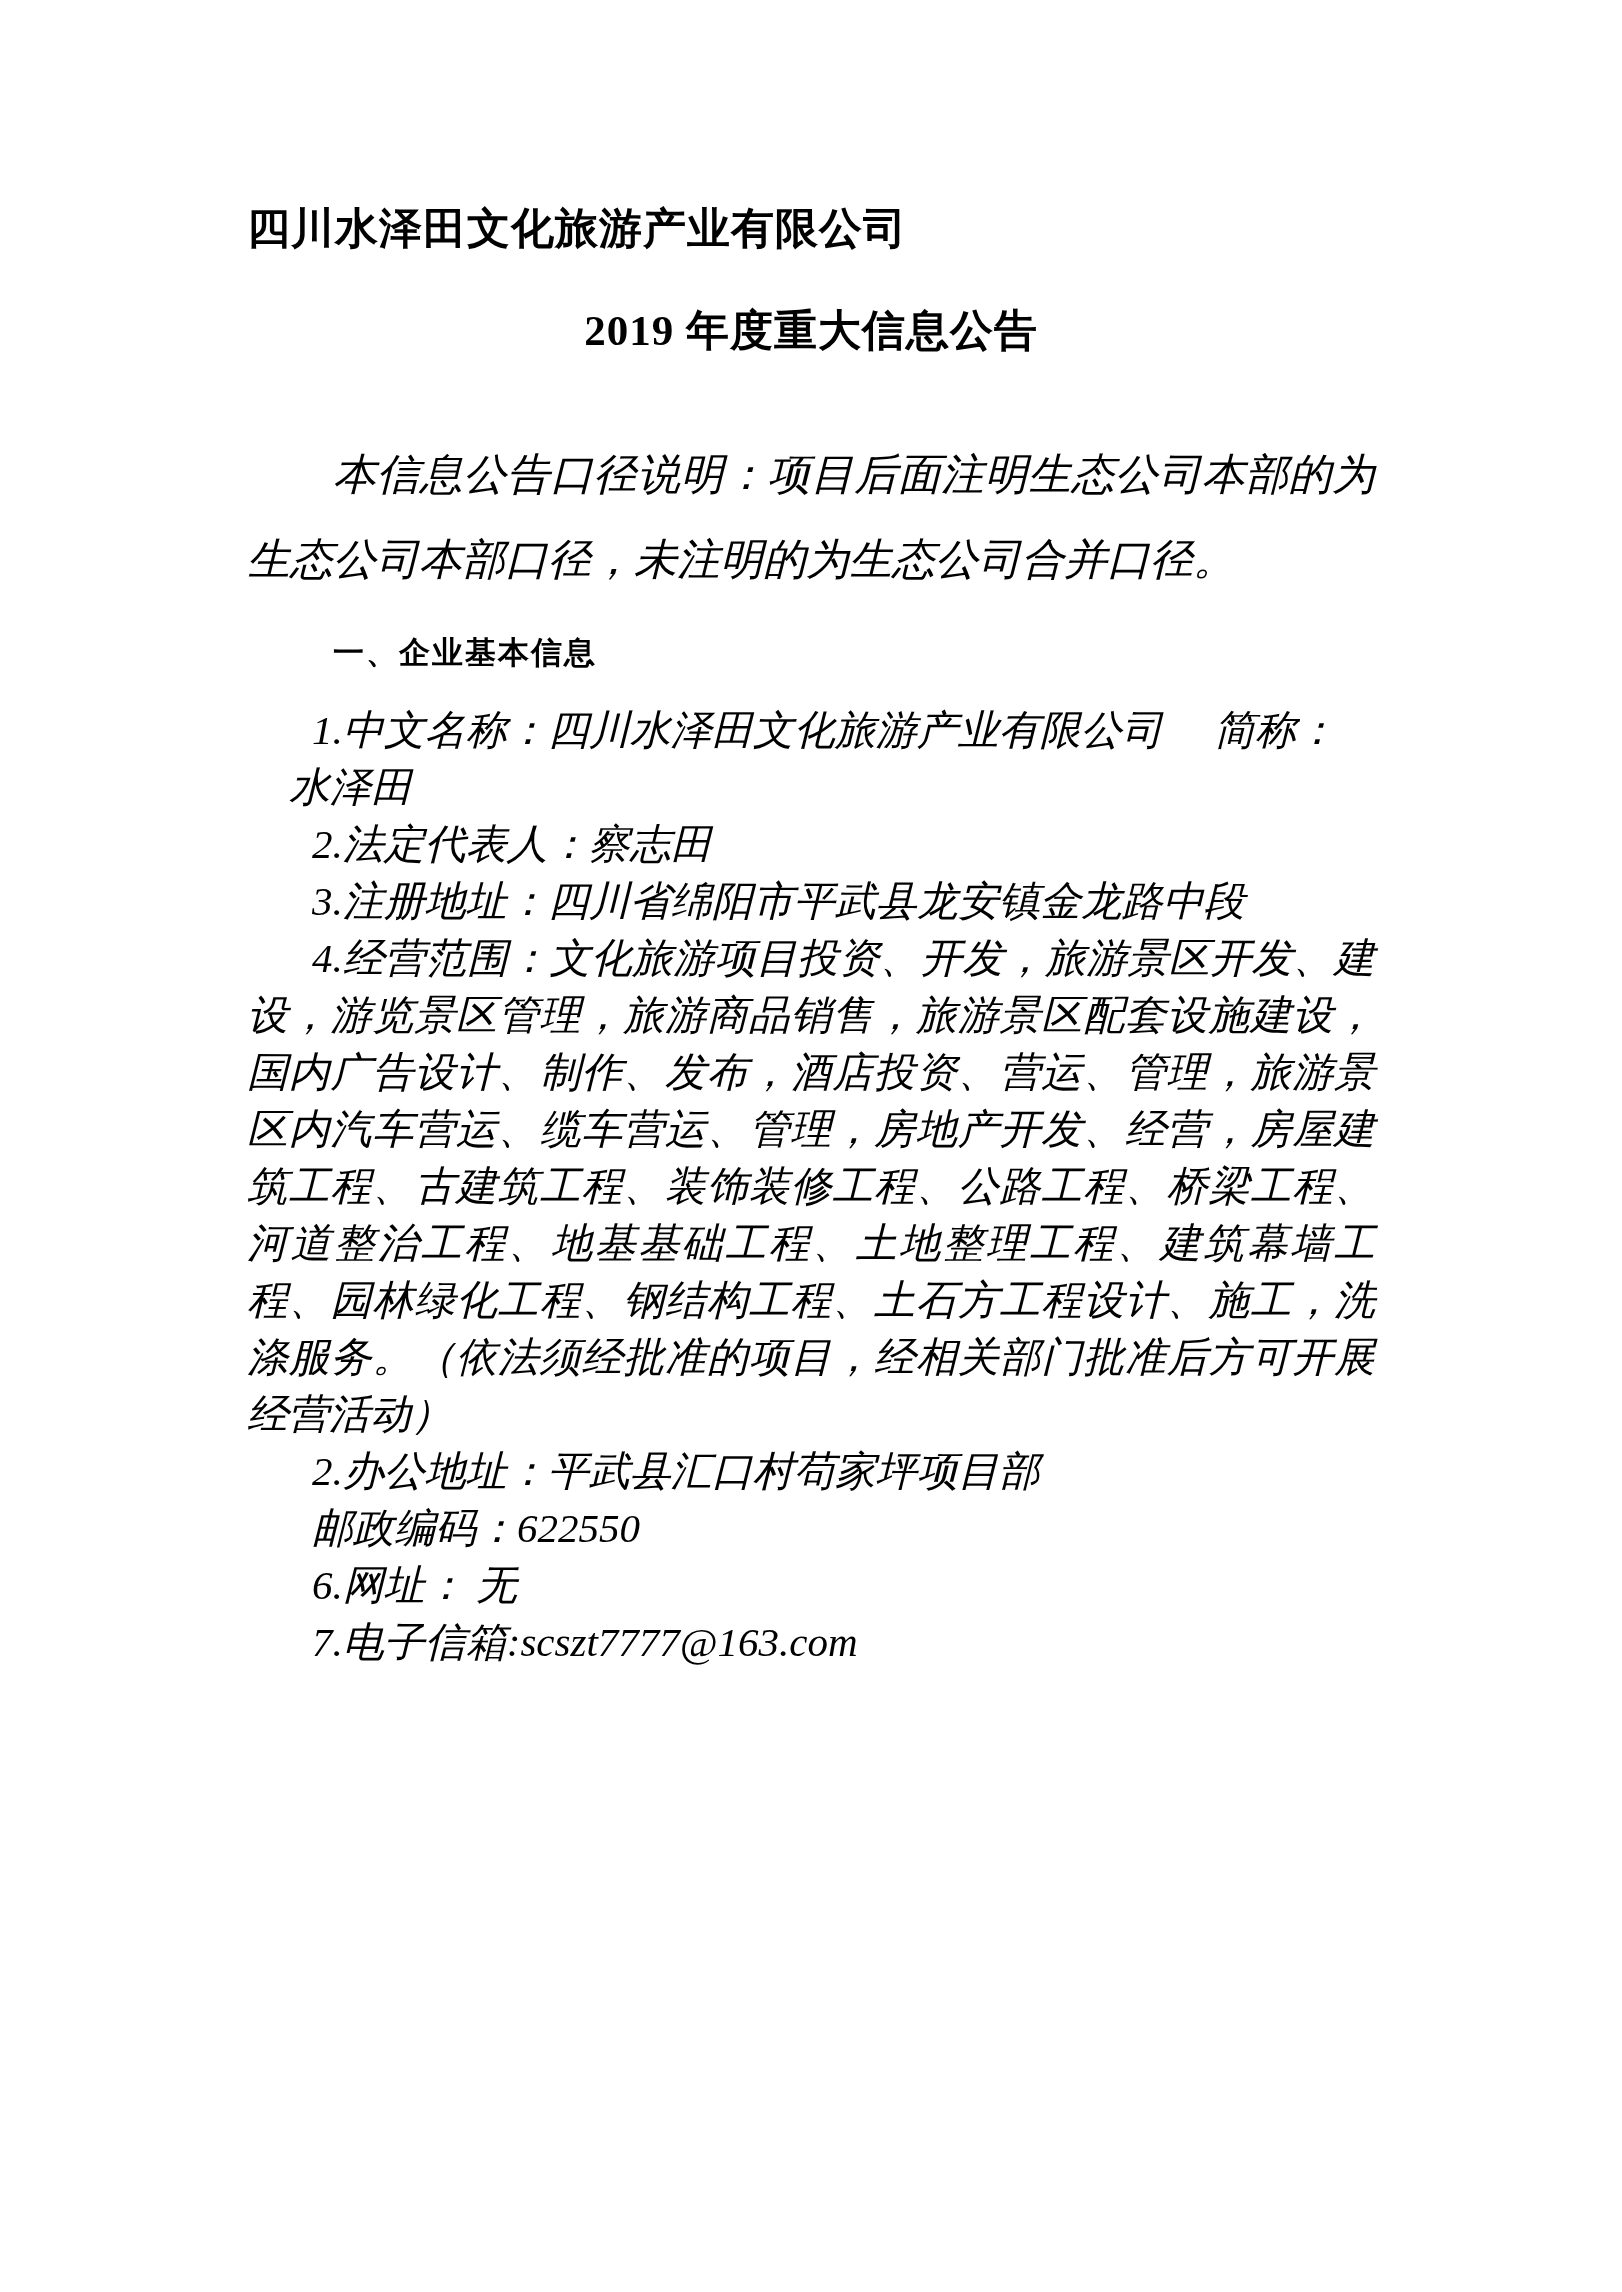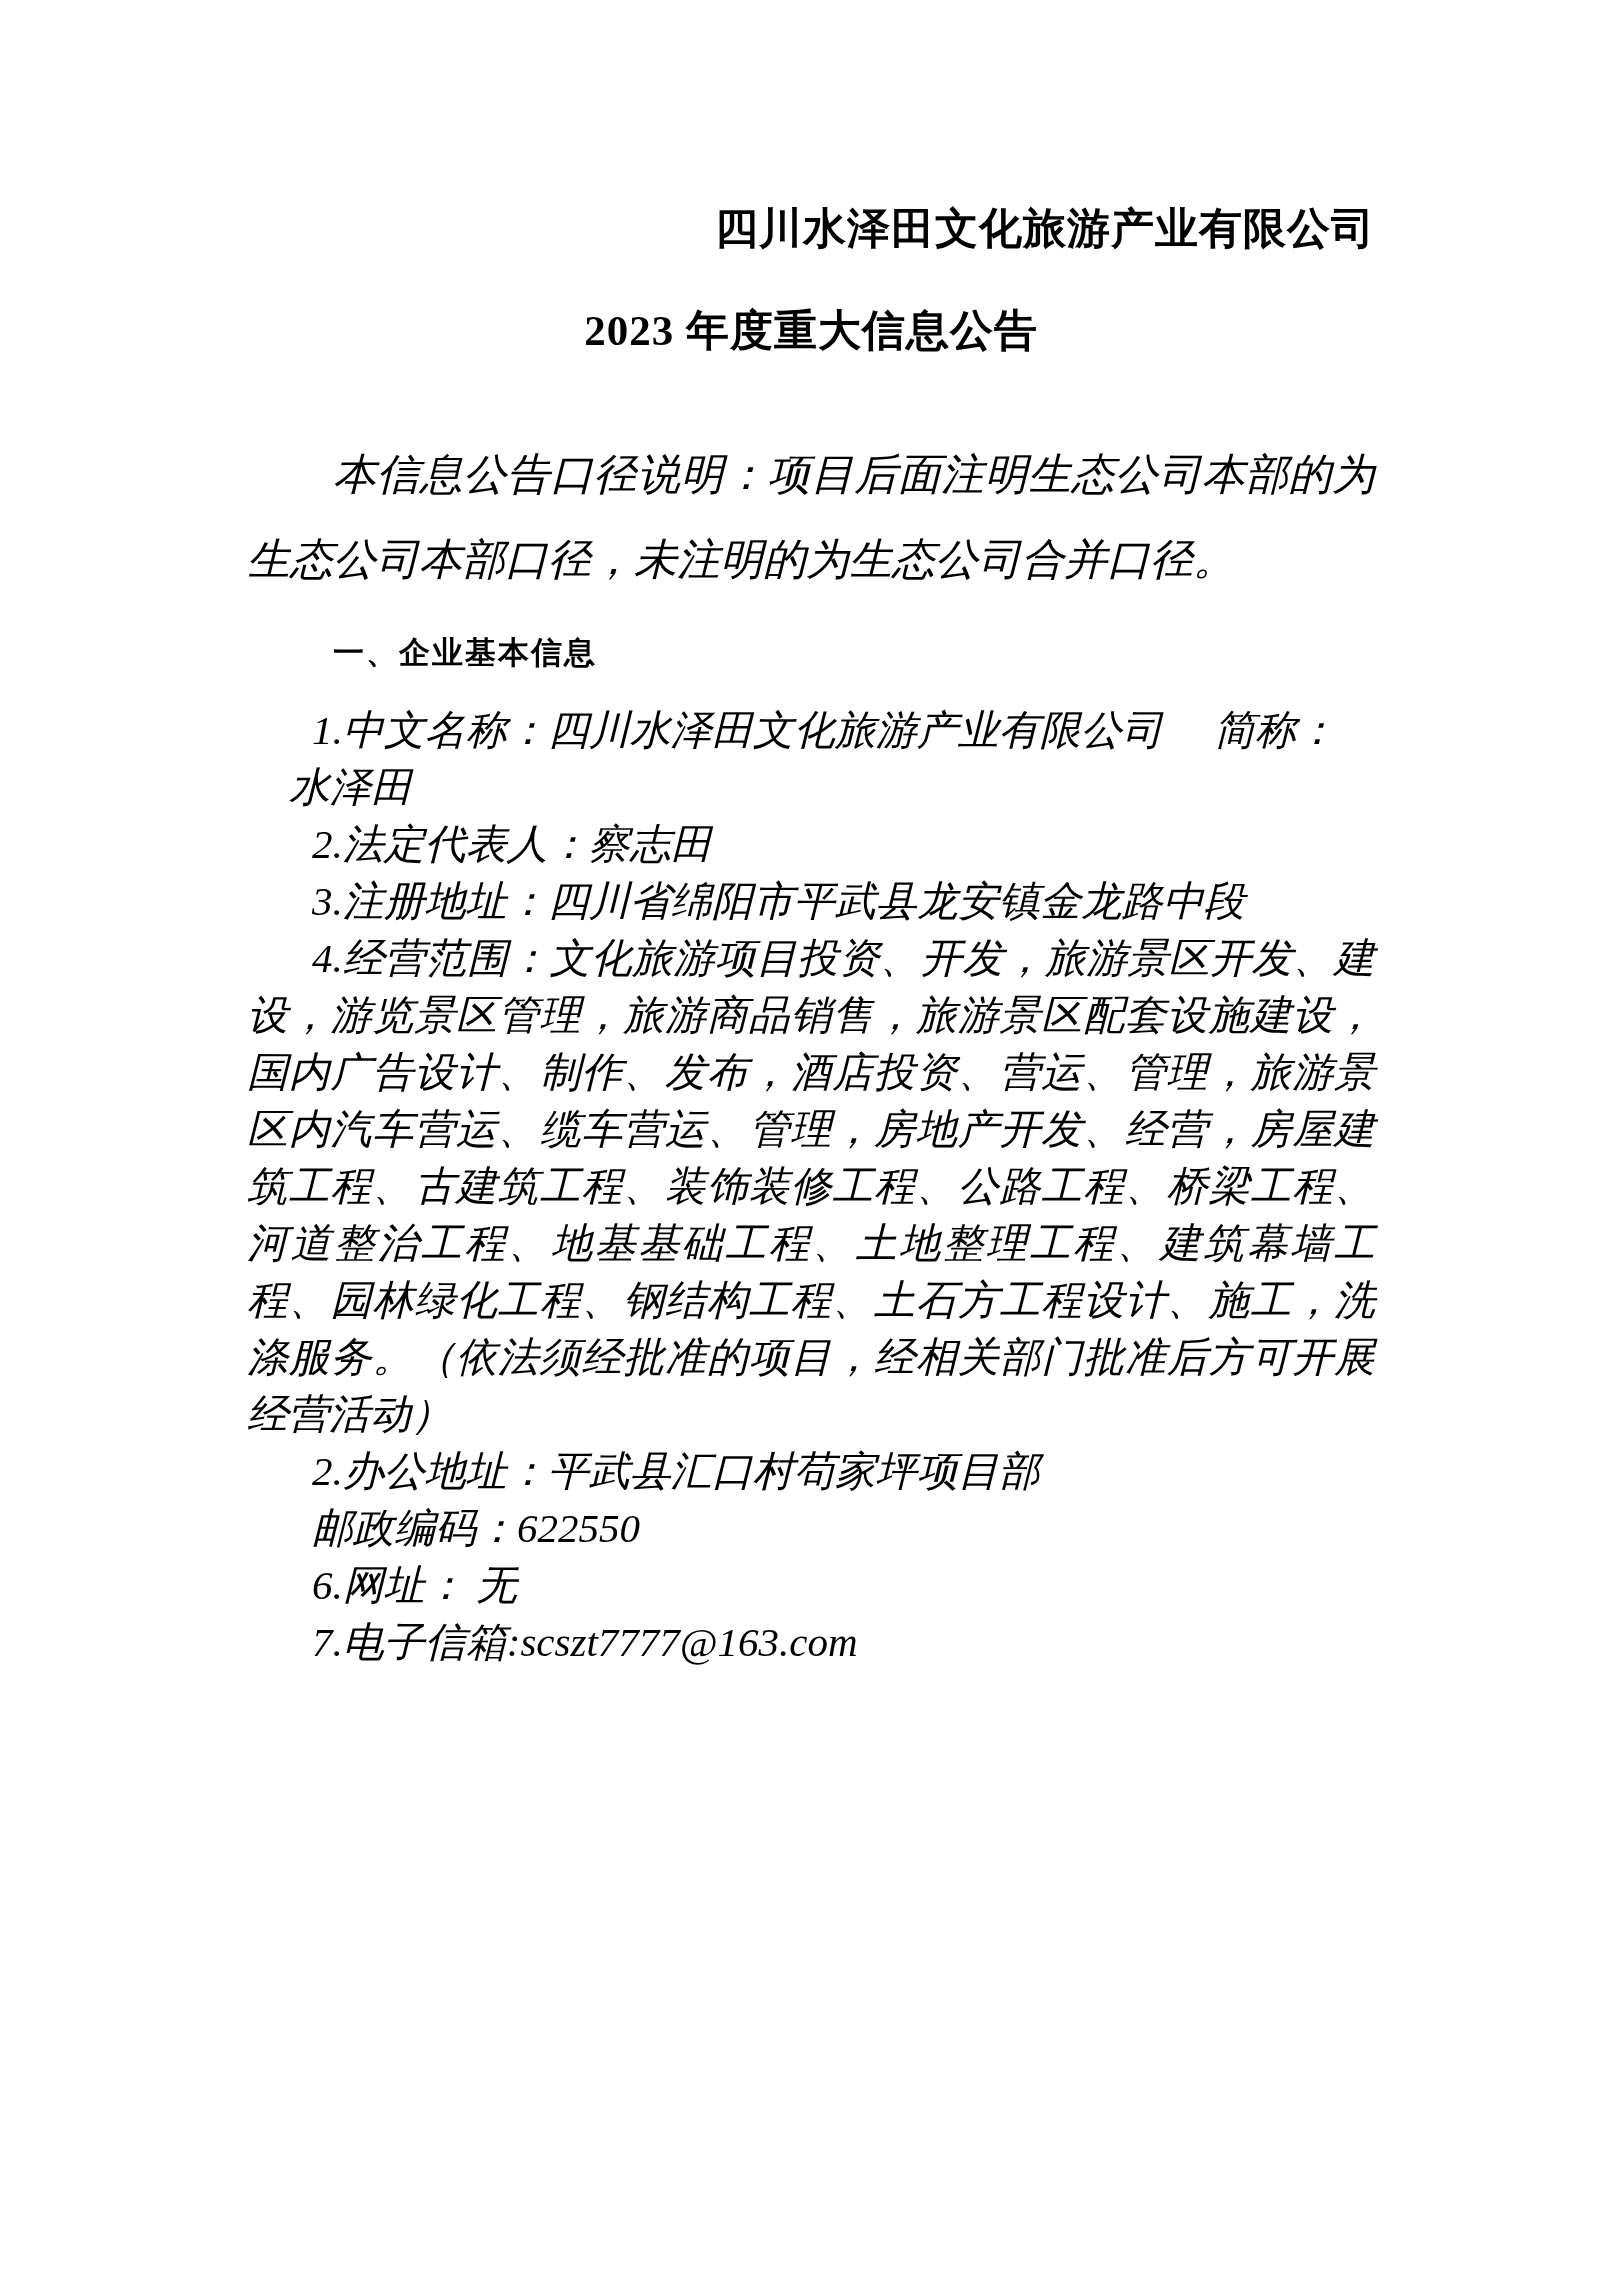--- a/index.html
+++ b/index.html
@@ -16,21 +16,21 @@
   }
   .page {
     box-sizing: border-box;
     width: 1622px;
     height: 2293px;
     padding: 201px 247px 0 247px;
   }
   
   .title {
     margin: 0;
-    text-align: right;
+    text-align: left;
     font-size: 43px;
     font-weight: bold;
     line-height: 55px;
     letter-spacing: 1px;
   }
   .subtitle {
     margin: 47px 0 0 0;
     text-align: center;
     font-size: 43px;
     font-weight: bold;
@@ -86,21 +86,21 @@
   .ind-num { text-indent: 65px; }   
   .ind-one { text-indent: 42px; }   
 </style>
 </head>
 <body>
 
 <div class="page">
 
   <h1 class="title">四川水泽田文化旅游产业有限公司</h1>
 
-  <h2 class="subtitle">2023 年度重大信息公告</h2>
+  <h2 class="subtitle">2019 年度重大信息公告</h2>
 
 
   <p class="intro kai">本信息公告口径说明：项目后面注明生态公司本部的为生态公司本部口径，未注明的为生态公司合并口径。</p>
 
   <h3 class="heading">一、企业基本信息</h3>
 
   <div class="items">
     <p class="kai ind-num">1.中文名称：四川水泽田文化旅游产业有限公司　 简称：</p>
     <p class="kai ind-one">水泽田</p>
     <p class="kai ind-num">2.法定代表人：察志田</p>

